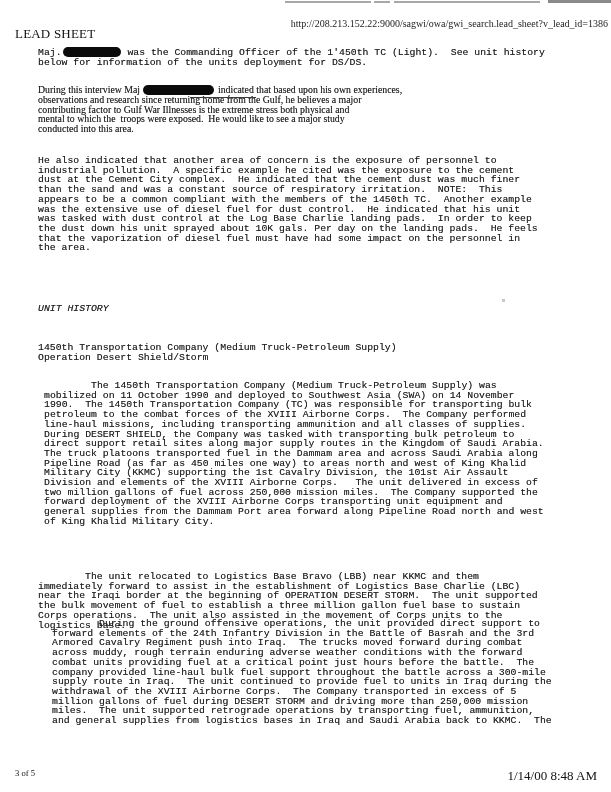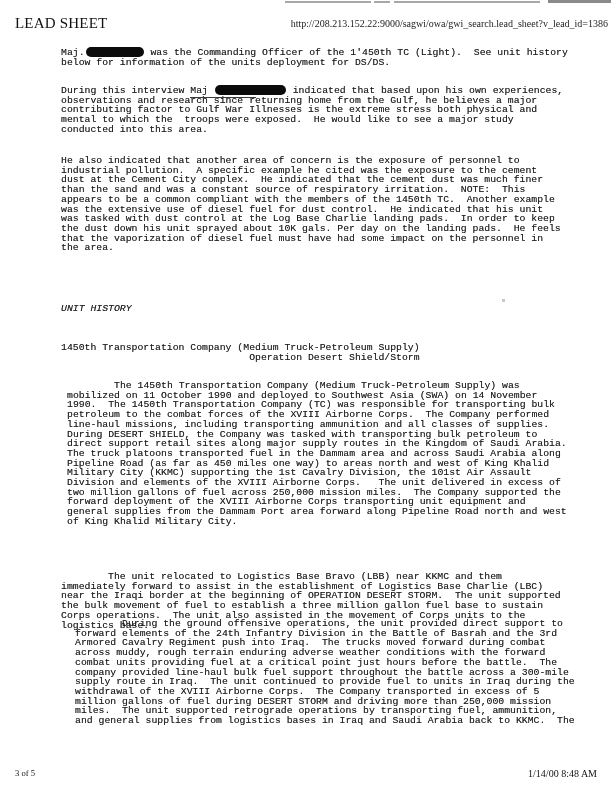--- a/index.html
+++ b/index.html
@@ -13,33 +13,32 @@
   }
   
   .mono {
     position:absolute;
     white-space:pre;
     font-size:9.8px;
     line-height:9.7px;
     letter-spacing:0;
     color:#1f1f1f;
     text-shadow:0 0 0.4px rgba(20,20,20,0.55);
-    margin-left:23px;
   }
   
   .serif {
     position:absolute;
     font-family:"Liberation Serif", serif;
     color:#121212;
     white-space:nowrap;
   }
-  .hdr-title { left:15px; top:15px; font-size:15px; letter-spacing:0.2px; }
+  .hdr-title { left:15px; top:26px; font-size:13px; letter-spacing:0.2px; }
   .hdr-url   { right:3px; top:18px; font-size:10px; color:#222; }
   .ftr-page  { left:15px;  top:768px; font-size:8.6px; }
-  .ftr-time  { right:14px; top:768px; font-size:10px; }
+  .ftr-time  { right:14px; top:768px; font-size:13px; }
 
   
   .edge { position:absolute; background:#a8a8a8; }
   .edge.a { left:285px; top:1px; width:86px;  height:2px; }
   .edge.b { left:374px; top:1px; width:16px;  height:2px; }
   .edge.c { left:394px; top:1px; width:146px; height:2px; }
   .edge.d { left:548px; top:0px; width:63px;  height:3px; background:#8a8a8a; }
 
   
   .redact {
@@ -56,24 +55,24 @@
     position:absolute; left:190px; top:97px;
     width:66px; height:1px; background:#3a3a3a;
   }
   .artifact-dot {
     position:absolute; left:502px; top:299px;
     width:3px; height:3px; background:#c9c9c9;
   }
 
   
   .p1 { left:38px; top:47px;  }
-  .p2 { left:38px; top:85px;  }
+  .p2 { left:38px; top:85px;font-family:Liberation Serif, serif;  }
   .p3 { left:38px; top:156px; }
   .sec { left:38px; top:304px;font-style:italic; }
-  .ttl { left:38px; top:343px;text-align:right; }
+  .ttl { left:38px; top:343px; }
   .p4 { left:44px; top:381px; }
   .p5 { left:38px; top:572px; }
   .p6 { left:52px; top:619px; }
 </style>
 </head>
 <body>
 
 <div class="page">
 
   <div class="edge a"></div>

